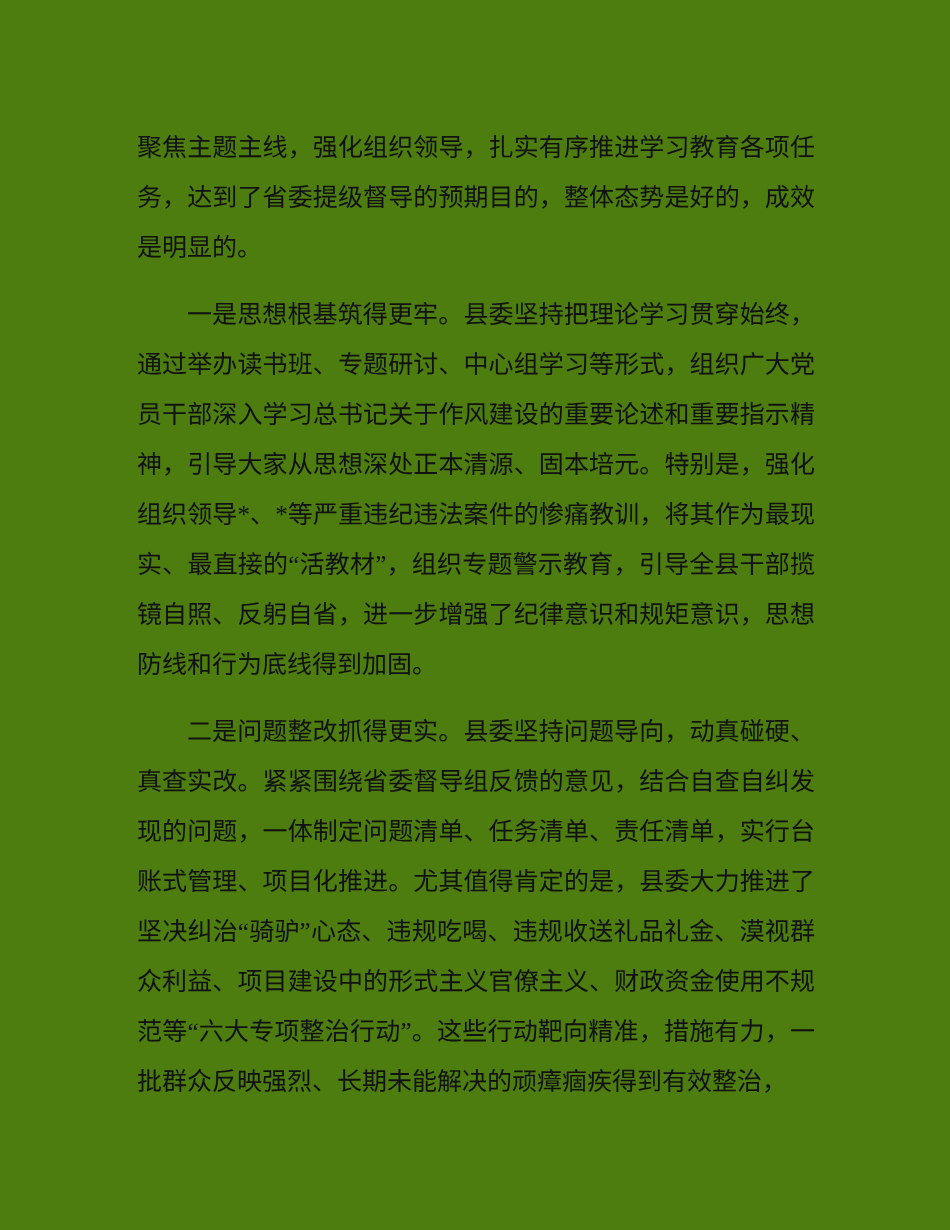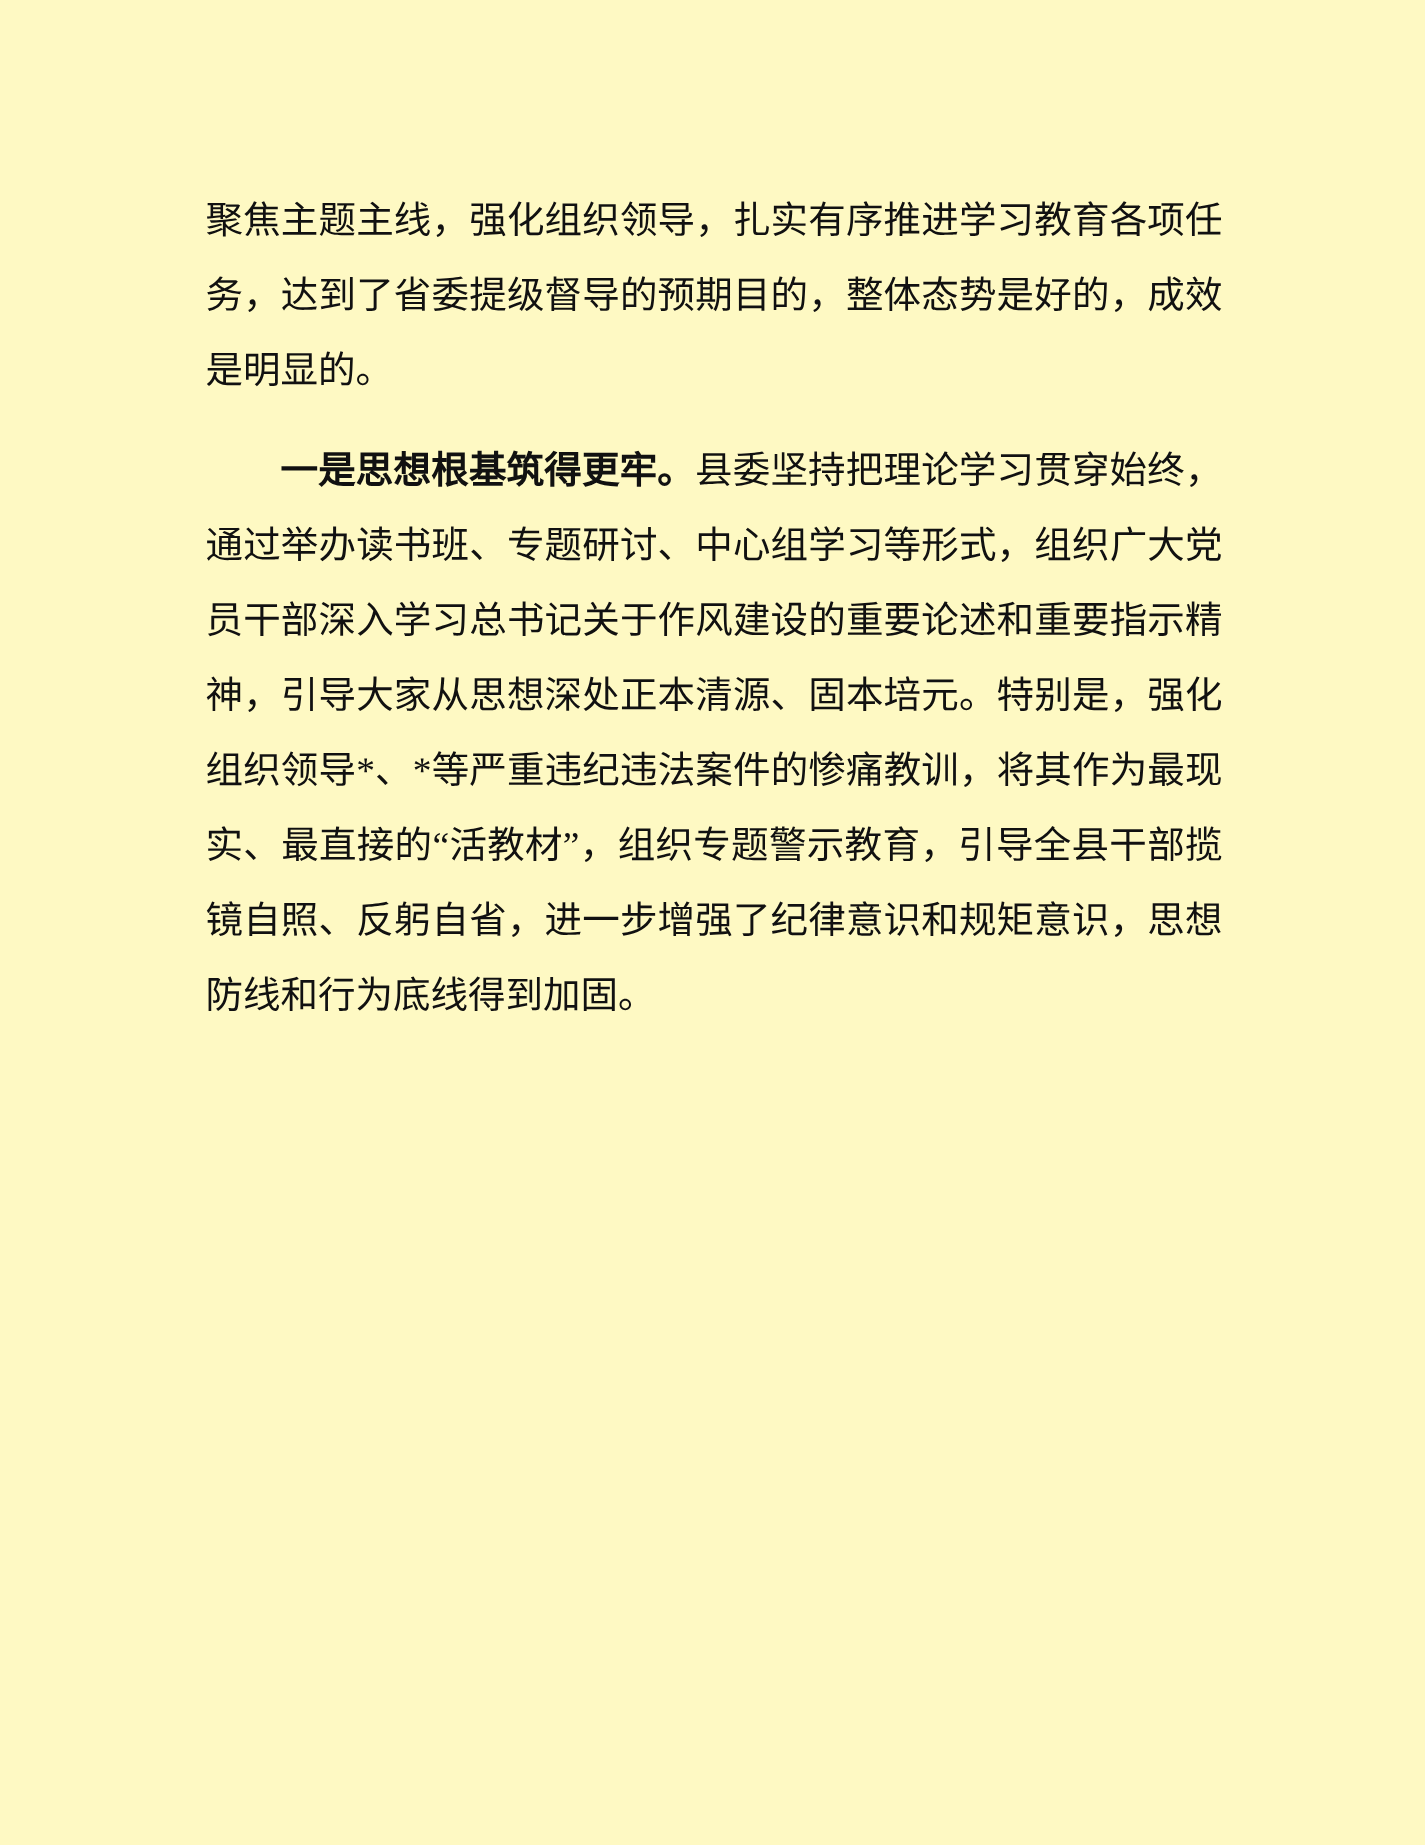--- a/index.html
+++ b/index.html
@@ -4,48 +4,49 @@
 <style>
   html, body {
     margin: 0;
     padding: 0;
     background: #ffffff;
   }
   .page {
     position: relative;
     width: 950px;
     height: 1230px;
-    background: #fef9c3;
+    background: #4d7c0f;
     box-sizing: border-box;
     padding: 123px 135px 0 137px;
     overflow: hidden;
     color: #111111;
     font-family: "Liberation Serif", "DejaVu Serif", serif;
     font-size: 25px;
     line-height: 50px;
   }
   .para {
     margin: 0;
     text-align: justify;
     text-justify: inter-ideograph;
     word-break: break-all;
   }
   .para.indent {
     text-indent: 2em;
     margin-top: 16px;
   }
   .heading-run {
-    font-weight: bold;
+    font-weight: normal;
     font-family: "Liberation Sans", "DejaVu Sans", sans-serif;
   }
   .body-run {
     font-weight: normal;
   }
 </style>
 </head>
 <body>
 
 <div class="page">
   <p class="para no-indent"><span class="body-run">聚焦主题主线，强化组织领导，扎实有序推进学习教育各项任务，达到了省委提级督导的预期目的，整体态势是好的，成效是明显的。</span></p>
 
   <p class="para indent"><strong class="heading-run">一是思想根基筑得更牢。</strong><span class="body-run">县委坚持把理论学习贯穿始终，通过举办读书班、专题研讨、中心组学习等形式，组织广大党员干部深入学习总书记关于作风建设的重要论述和重要指示精神，引导大家从思想深处正本清源、固本培元。特别是，强化组织领导*、*等严重违纪违法案件的惨痛教训，将其作为最现实、最直接的“活教材”，组织专题警示教育，引导全县干部揽镜自照、反躬自省，进一步增强了纪律意识和规矩意识，思想防线和行为底线得到加固。</span></p>
 
+  <p class="para indent"><strong class="heading-run">二是问题整改抓得更实。</strong><span class="body-run">县委坚持问题导向，动真碰硬、真查实改。紧紧围绕省委督导组反馈的意见，结合自查自纠发现的问题，一体制定问题清单、任务清单、责任清单，实行台账式管理、项目化推进。尤其值得肯定的是，县委大力推进了坚决纠治“骑驴”心态、违规吃喝、违规收送礼品礼金、漠视群众利益、项目建设中的形式主义官僚主义、财政资金使用不规范等“六大专项整治行动”。这些行动靶向精准，措施有力，一批群众反映强烈、长期未能解决的顽瘴痼疾得到有效整治，</span></p>
 </div>
 
 </body></html>

